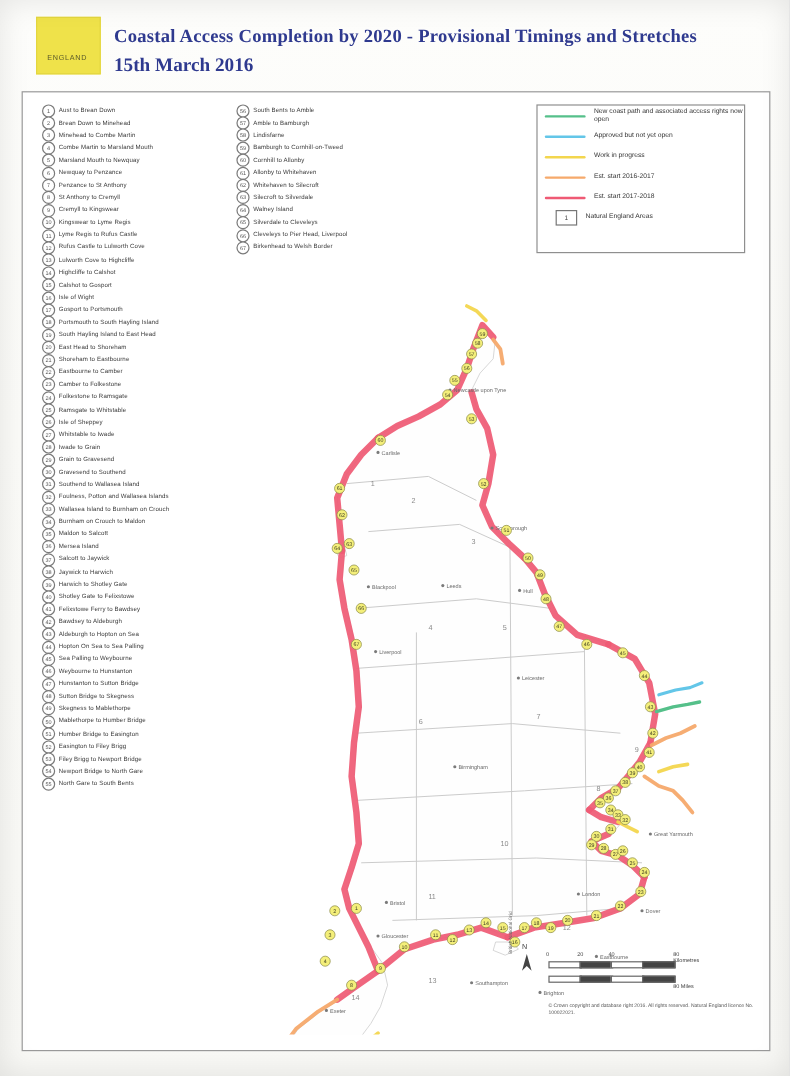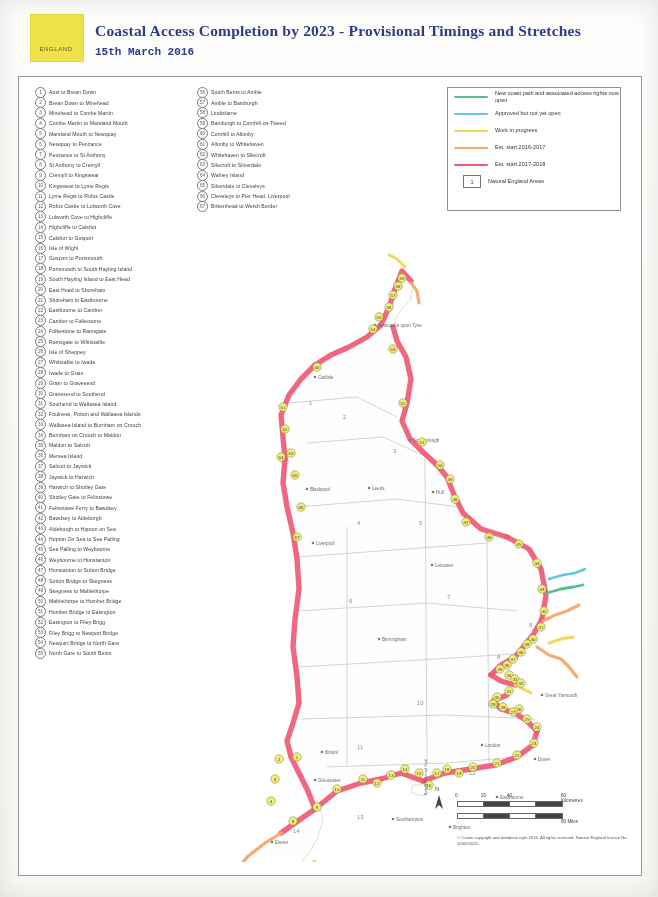--- a/index.html
+++ b/index.html
@@ -32,22 +32,22 @@
     text-align:center;font-size:6px;letter-spacing:.6px;color:#5a5a2a;
   }
   .title{
     position:absolute;left:95px;top:22px;
     font-size:15.5px;font-weight:bold;color:#2f3a8f;
     font-family:"Liberation Serif", serif;
     letter-spacing:.2px;
   }
   .subtitle{
     position:absolute;left:95px;top:46px;
-    font-size:11px;font-weight:bold;color:#2f3a8f;
-    font-family:Liberation Mono, monospace;
+    font-size:16px;font-weight:bold;color:#2f3a8f;
+    font-family:Liberation Serif, serif;
   }
   
   .frame{
     position:absolute;left:18px;top:76px;width:622px;height:798px;
     border:1px solid #9a9a9a;background:#ffffff;
   }
   
   .index{
     position:absolute;left:16px;top:10px;width:160px;
   }
@@ -126,21 +126,21 @@
 </style>
 </head>
 <body>
 
 <div id="page">
   <div id="paper"></div>
 
   <div class="header">
     <div class="logo"></div>
     <div class="logo-text">ENGLAND</div>
-    <div class="title">Coastal Access Completion by 2023 - Provisional Timings and Stretches</div>
+    <div class="title">Coastal Access Completion by 2020 - Provisional Timings and Stretches</div>
     <div class="subtitle">15th March 2016</div>
   </div>
 
   <div class="frame">
 
     <div class="index" id="idx1">
         <div class="idx-row">
           <div class="idx-num">1</div>
           <div class="idx-label">Aust to Brean Down</div>
         </div>

